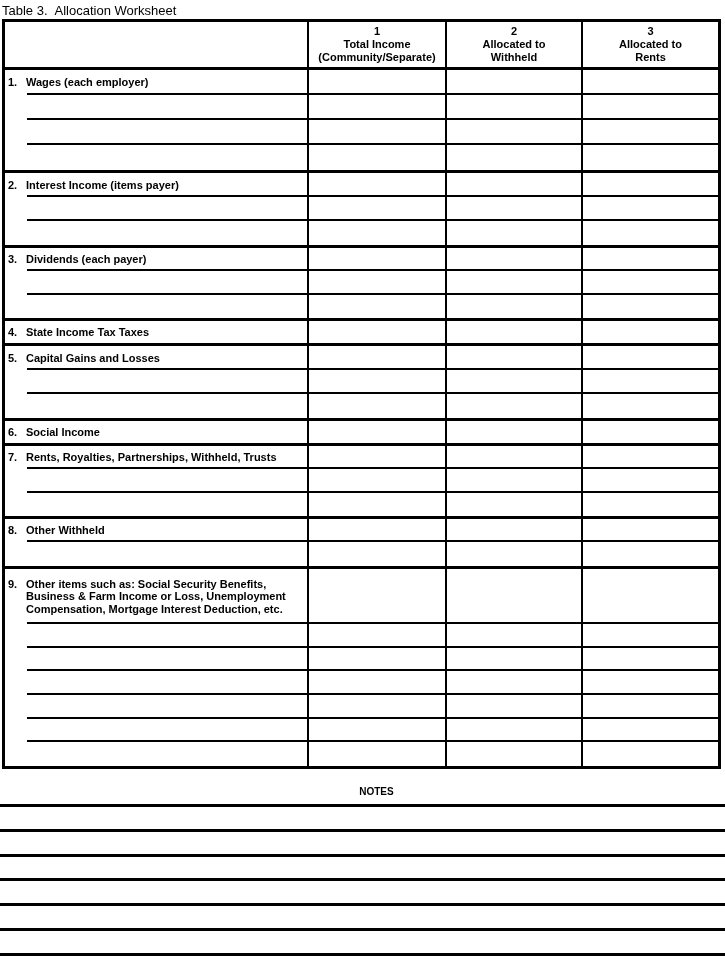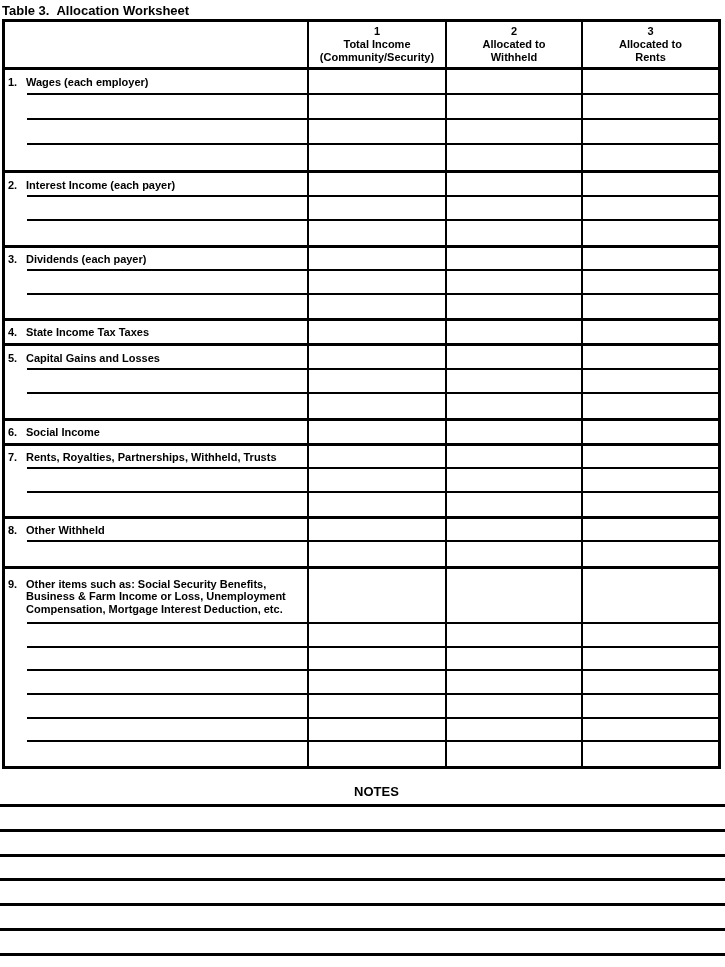--- a/index.html
+++ b/index.html
@@ -5,22 +5,22 @@
   :root { --ink:#000000; --paper:#ffffff; }
   * { margin:0; padding:0; box-sizing:border-box; }
   body { background:#fff; }
   .page {
     width:725px; height:967px; background:var(--paper);
     font-family:"Liberation Sans", sans-serif; color:var(--ink);
     position:relative; overflow:hidden;
   }
   
   .title { padding:3px 0 0 2px; height:19px; font-size:13px; line-height:16px; }
-  .title .prefix { font-weight:bold; margin-right:7px; }
-  .title .main   { font-weight:bold; }
+  .title .prefix { font-weight:normal; margin-right:7px; }
+  .title .main   { font-weight:normal; }
   
   .ws { margin-left:2px; width:719px; border:3px solid var(--ink); background:var(--paper); }
   .hdr { display:flex; height:48px; border-bottom:3px solid var(--ink); }
   .cell { height:100%; }
   .l  { width:302px; position:relative; display:flex; align-items:center; }
   .m  { border-left:2px solid var(--ink); }
   .m0 { width:138px; }
   .m1 { width:136px; }
   .m2 { width:137px; }
   .hth { display:flex; flex-direction:column; justify-content:center; align-items:center;
@@ -28,41 +28,41 @@
   .sec { border-top:3px solid var(--ink); }
   #sections .sec:first-child { border-top:none; }
   .row { display:flex; }
   .row.hasline .m { border-bottom:2px solid var(--ink); }
   .lab { display:flex; width:100%; font-weight:bold; font-size:11px; line-height:12.5px; }
   .num { flex:0 0 21px; padding-left:3px; }
   .txt { flex:1; padding-right:12px; }
   .ul  { position:absolute; left:22px; right:0; bottom:0; border-bottom:2px solid var(--ink); }
   
   .notes-title { margin-top:16px; height:13px; text-align:center;
-                 font-weight:bold; font-size:13px; line-height:13px;margin-left:28px; }
+                 font-weight:bold; font-size:10px; line-height:13px;margin-left:28px; }
   .note-lines { width:725px; }
   .note-line { height:24.8px; border-bottom:3px solid var(--ink); }
   .note-line:first-child { height:9px; }
 </style>
 </head>
 <body>
 
 <div class="page">
 
   <div class="title">
     <span class="prefix">Table 3.</span><span class="main">Allocation Worksheet</span>
   </div>
 
   <div class="ws">
     <div class="hdr">
       <div class="cell l"></div>
       <div class="cell m m0 hth">
         <div>1</div>
         <div>Total Income</div>
-        <div>(Community/Security)</div>
+        <div>(Community/Separate)</div>
       </div>
       <div class="cell m m1 hth">
         <div>2</div>
         <div>Allocated to</div>
         <div>Withheld</div>
       </div>
       <div class="cell m m2 hth">
         <div>3</div>
         <div>Allocated to</div>
         <div>Rents</div>
@@ -103,21 +103,21 @@
             <div class="cell m m0"></div>
             <div class="cell m m1"></div>
             <div class="cell m m2"></div>
           </div>
         </div>
         <div class="sec">
           <div class="row hasline" style="height: 24px;">
             <div class="cell l">
               <div class="lab">
                 <span class="num">2.</span>
-                <span class="txt">Interest Income (each payer)</span>
+                <span class="txt">Interest Income (items payer)</span>
               </div>
               <div class="ul"></div>
             </div>
             <div class="cell m m0"></div>
             <div class="cell m m1"></div>
             <div class="cell m m2"></div>
           </div>
           <div class="row hasline" style="height: 24px;">
             <div class="cell l">
               <div class="ul"></div>

